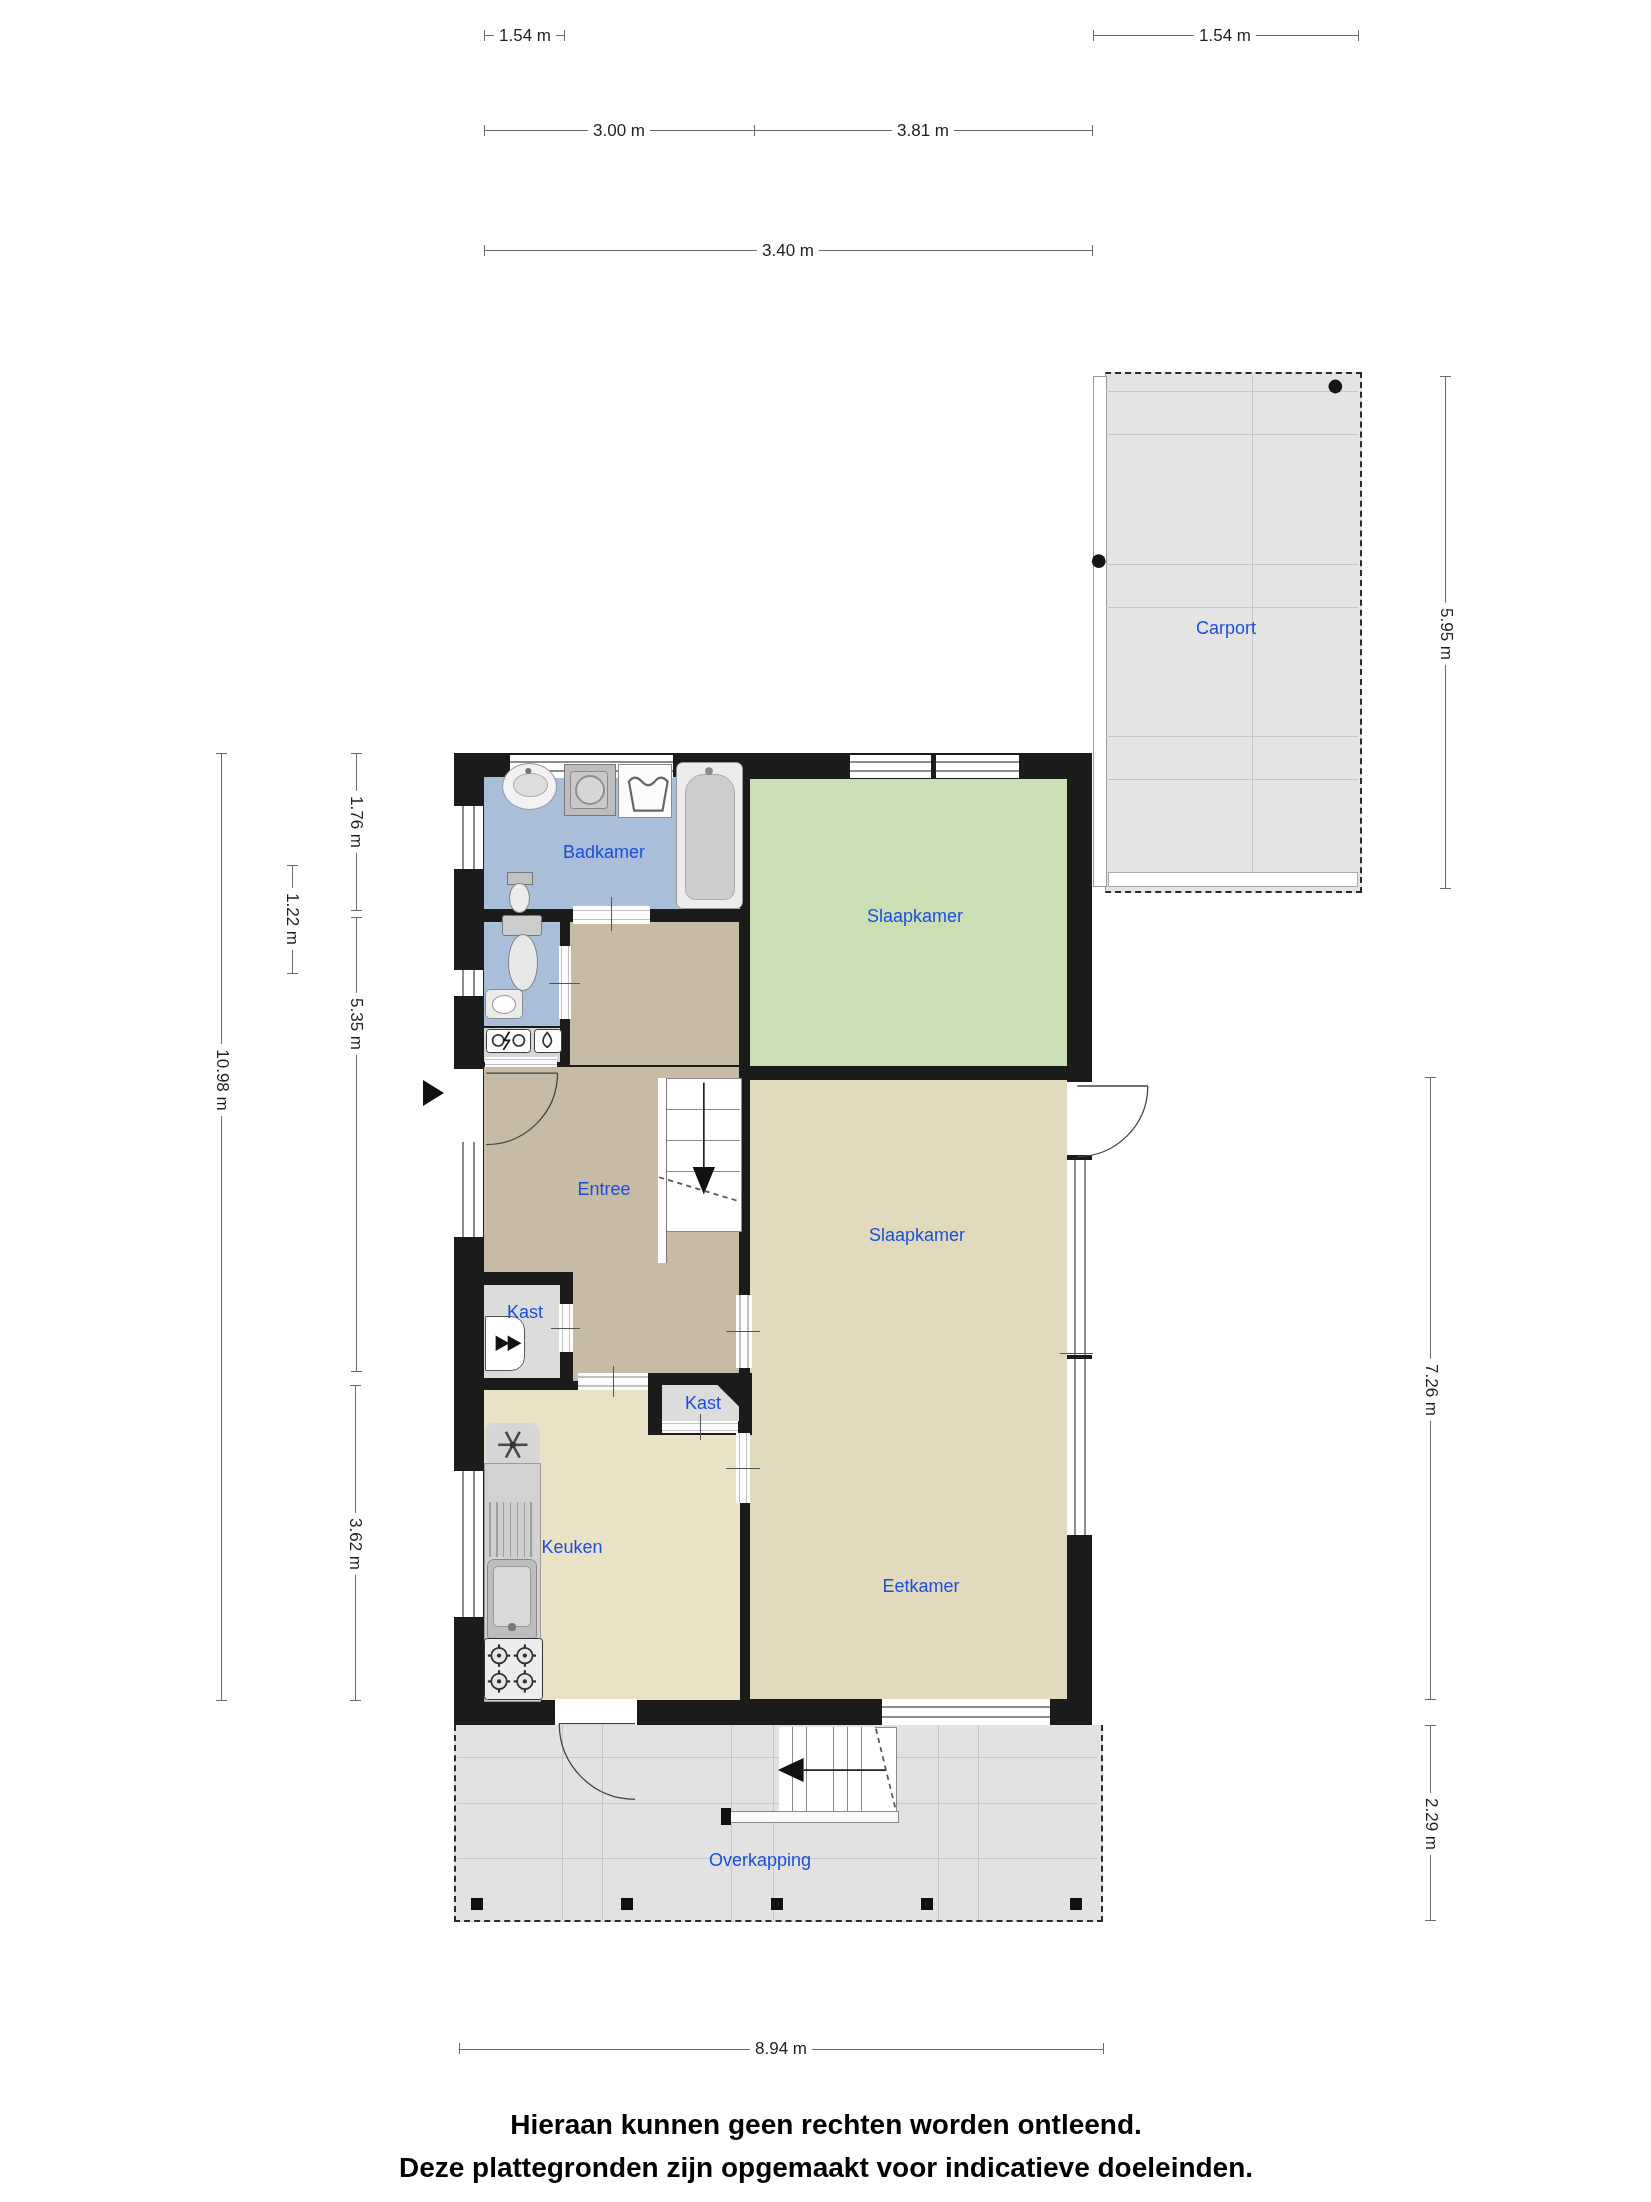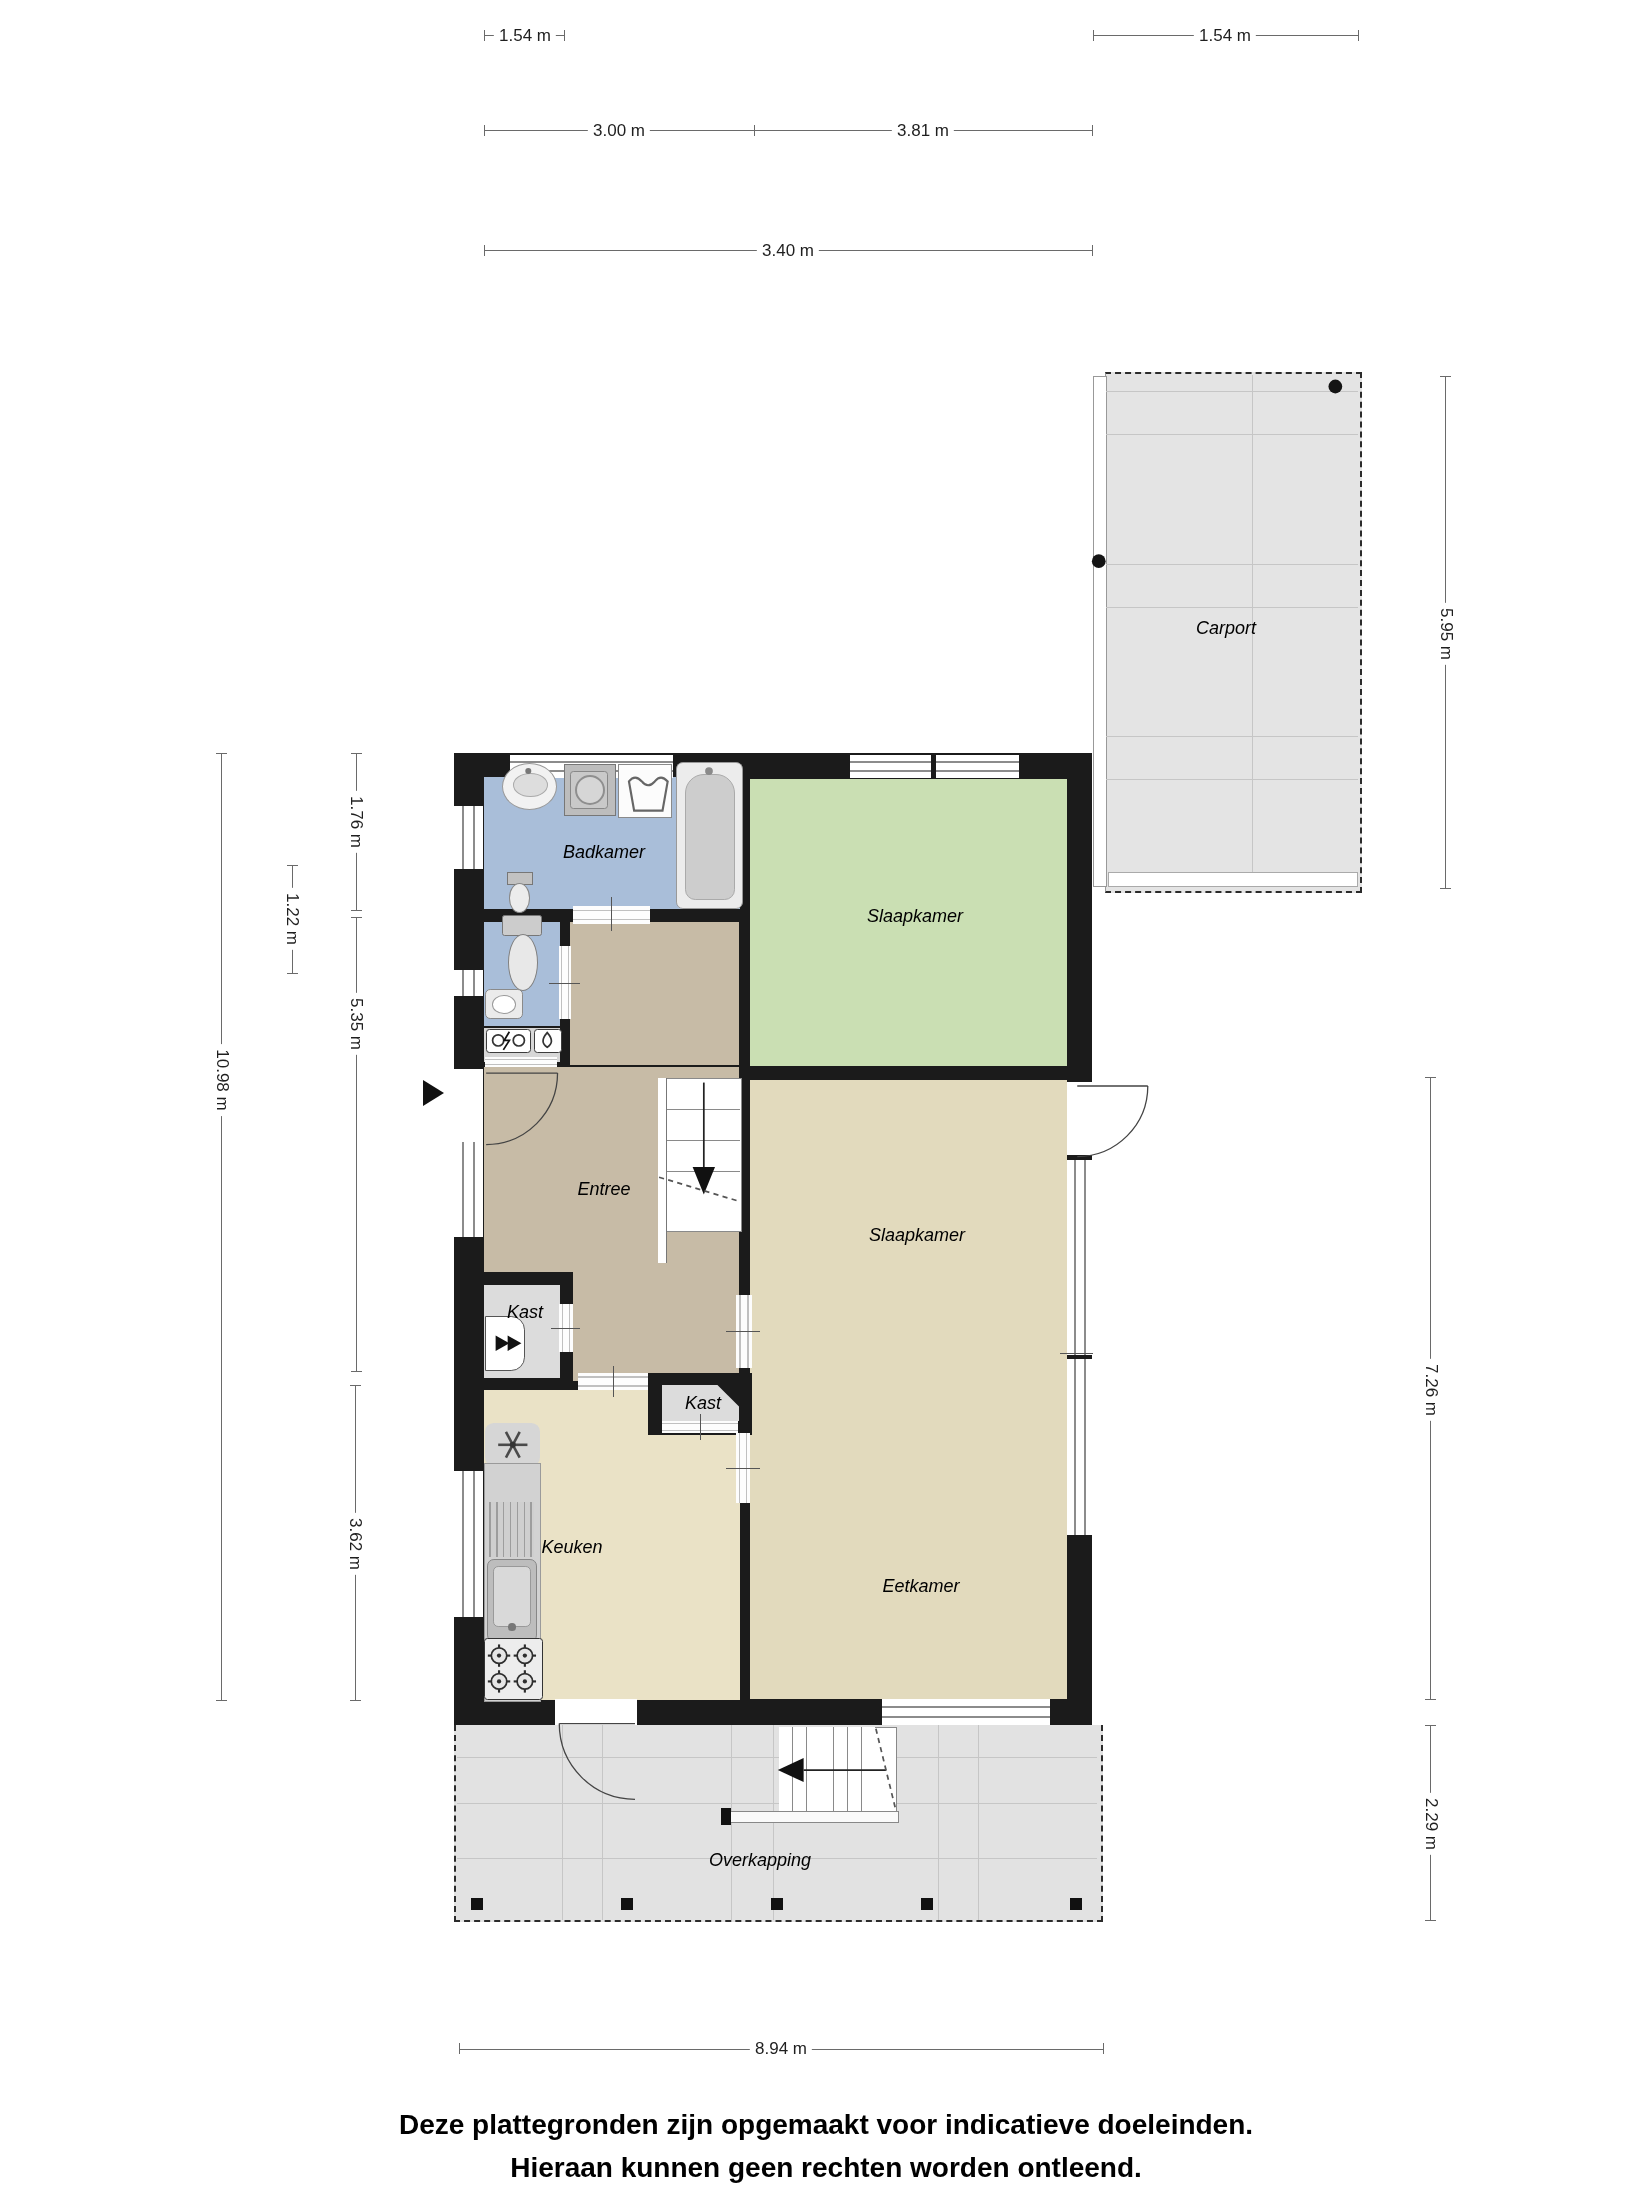--- a/index.html
+++ b/index.html
@@ -1,19 +1,19 @@
 <!DOCTYPE html>
 <html lang="nl" style="font-size:13.8px"><head>
 <meta charset="utf-8">
 <style>
   html,body{margin:0;padding:0;background:#fff;}
   body{width:1652px;height:2203px;position:relative;font-family:"Liberation Sans",sans-serif;overflow:hidden;}
   .a{position:absolute;}
   .wall{background:#1b1b1b;}
-  .room-label{font-size:18px;color:#000000;transform:translate(-50%,-50%);white-space:nowrap;z-index:40;font-style:italic;}
+  .room-label{font-size:18px;color:#1d4ed8;transform:translate(-50%,-50%);white-space:nowrap;z-index:40;}
   .dim-label{font-size:17px;color:#1f1f1f;background:#fff;padding:0 5.2px;transform:translate(-50%,-50%);white-space:nowrap;z-index:45;line-height:20px;}
   .dim-label.v{transform:translate(-50%,-50%) rotate(90deg);}
   .dline{background:#6a6a6a;z-index:44;}
   .tick{background:#6a6a6a;z-index:44;}
   .win-v{background:linear-gradient(to right,#fff 0 28%,#8c8c8c 28% 35%,#fff 35% 65%,#8c8c8c 65% 72%,#fff 72% 100%);z-index:22;}
   .win-h{background:linear-gradient(to bottom,#fff 0 28%,#8c8c8c 28% 35%,#fff 35% 65%,#8c8c8c 65% 72%,#fff 72% 100%);z-index:22;}
   .open-v{background:linear-gradient(to right,#fdfdfd 0 20%,#c0c0c0 20% 29%,#fdfdfd 29% 71%,#c0c0c0 71% 80%,#fdfdfd 80% 100%);z-index:22;}
   .open-h{background:linear-gradient(to bottom,#fdfdfd 0 20%,#c0c0c0 20% 29%,#fdfdfd 29% 71%,#c0c0c0 71% 80%,#fdfdfd 80% 100%);z-index:22;}
   .gap{background:#fff;z-index:22;}
   .mtick{background:#555;z-index:30;}
@@ -215,22 +215,22 @@
 <div class="a" style="left:779px;top:1727px;width:96px;height:84px;background:repeating-linear-gradient(to right,transparent 0 13px,#8a8a8a 13px 13.8px),#fff;z-index:9;"></div>
 <div class="a" style="left:727px;top:1811px;width:170px;height:9.5px;background:#fafafa;border:0.9px solid #888;z-index:8;"></div>
 <div class="a" style="left:721px;top:1808px;width:10.3px;height:17px;background:#111;z-index:9;"></div>
 
 <div class="a dline" style="left:459px;top:2049px;width:645px;height:0.9px;"></div>
 <div class="a tick" style="left:459px;top:2043px;width:0.9px;height:11.2px;"></div>
 <div class="a tick" style="left:1103px;top:2043px;width:0.9px;height:11.2px;"></div>
 <div class="a dim-label" style="left:781px;top:2049px;">8.94 m</div>
 
 <div class="a" id="disclaimer">
+  <div>Hieraan kunnen geen rechten worden ontleend.</div>
   <div>Deze plattegronden zijn opgemaakt voor indicatieve doeleinden.</div>
-  <div>Hieraan kunnen geen rechten worden ontleend.</div>
 </div>
 
 <svg id="svg-overlay" class="a" width="1652" height="2203" viewBox="0 0 1920 2560">
 
   <path d="M565 1247 H648 M648 1247 A83 83 0 0 1 565 1330" fill="none" stroke="#444" stroke-width="1.5"></path>
 
   <path d="M1252 1262 H1334 M1334 1262 A82 82 0 0 1 1252 1344" fill="none" stroke="#444" stroke-width="1.5"></path>
 
   <path d="M738 2003 H650 M650 2003 A88 88 0 0 0 738 2091" fill="none" stroke="#444" stroke-width="1.5"></path>
 

